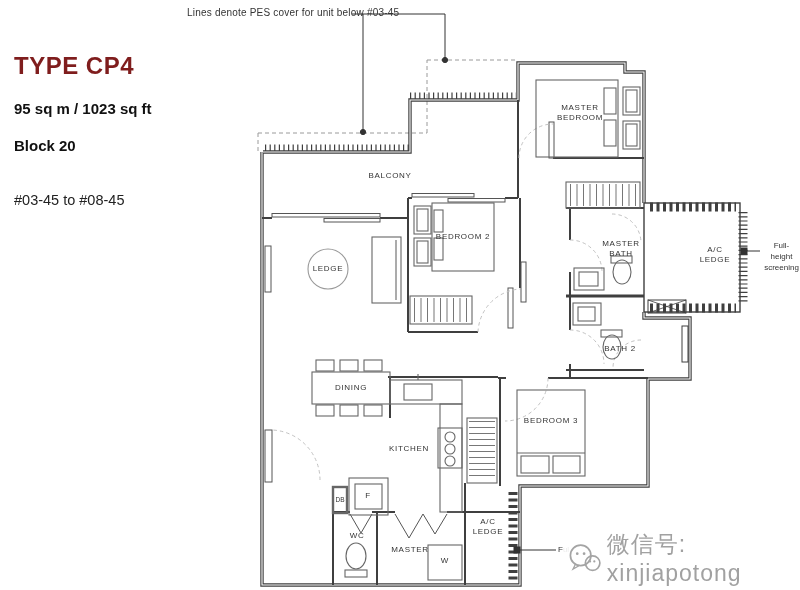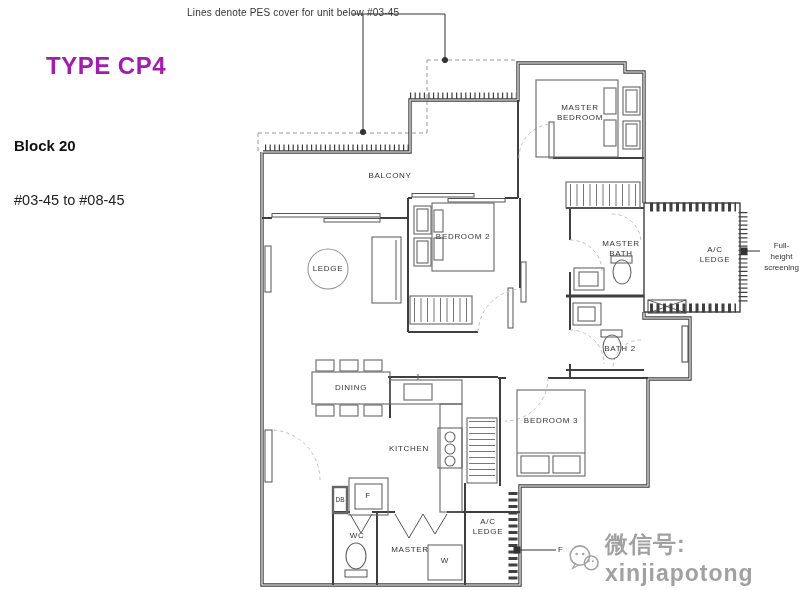--- a/index.html
+++ b/index.html
@@ -3,29 +3,29 @@
 <meta charset="utf-8">
 <style>
   html,body{margin:0;padding:0;background:#fff;}
   #stage{position:relative;width:800px;height:590px;background:#ffffff;overflow:hidden;
          font-family:"Liberation Sans",sans-serif;}
   #plan-svg{position:absolute;left:0;top:0;z-index:1;}
   .txt{position:absolute;z-index:3;color:#222;}
   .room-label{transform:translate(-50%,-50%);font-size:8px;line-height:1.3;
               letter-spacing:.7px;color:#333;white-space:pre-line;text-align:center;z-index:3;}
   .tiny{font-size:6.5px;letter-spacing:0;}
-  .title{font-size:24px;font-weight:bold;letter-spacing:.5px;color:#a21caf;margin-left:32px;}
+  .title{font-size:24px;font-weight:bold;letter-spacing:.5px;color:#7f1d1d;}
   .sub{font-size:15px;font-weight:bold;color:#111;}
   .sub2{font-size:14.5px;color:#222;margin-top:36px;}
   .note{font-size:10px;color:#333;letter-spacing:.2px;}
   .annot{font-size:8px;color:#333;line-height:1.35;white-space:pre-line;text-align:center;}
   .clip{overflow:hidden;white-space:nowrap;}
   #watermark{position:absolute;z-index:5;display:flex;align-items:center;gap:4px;
              background:rgba(255,255,255,.95);padding:2px 4px;
-             color:#9c9c9c;font-weight:bold;font-size:23px;letter-spacing:1px;
+             color:#9c9c9c;font-weight:normal;font-size:23px;letter-spacing:1px;
              filter:blur(.3px);opacity:.95;}
 </style>
 </head>
 <body>
 
 <div id="stage">
 
   <svg id="plan-svg" width="800" height="590" viewBox="0 0 800 590">
 
     <g stroke="#9a9a9a" stroke-width="1" fill="none" stroke-dasharray="4 3">
@@ -195,20 +195,21 @@
 
     <g stroke="#333" fill="#333" stroke-width="1">
       <rect x="741" y="248" width="6" height="6"></rect>
       <line x1="747" y1="251" x2="760" y2="251"></line>
       <rect x="514" y="547" width="6" height="6"></rect>
       <line x1="520" y1="550" x2="556" y2="550"></line>
     </g>
   </svg>
 
   <div class="txt title" style="left:14px;top:52px">TYPE CP4</div>
+  <div class="txt sub" style="left:14px;top:100px">95 sq m / 1023 sq ft</div>
   <div class="txt sub" style="left:14px;top:137px">Block 20</div>
   <div class="txt sub2" style="left:14px;top:156px">#03-45 to #08-45</div>
 
   <div class="txt note" style="left:187px;top:7px">Lines denote PES cover for unit below #03-45</div>
   <div class="txt annot" style="left:763px;top:241px">Full-height
 screening</div>
   <div class="txt annot clip" style="left:558px;top:545px;width:11px">Full-height screening</div>
 
   <div class="txt room-label" style="left:390px;top:176px">BALCONY</div>
   <div class="txt room-label" style="left:328px;top:269px">LEDGE</div>

